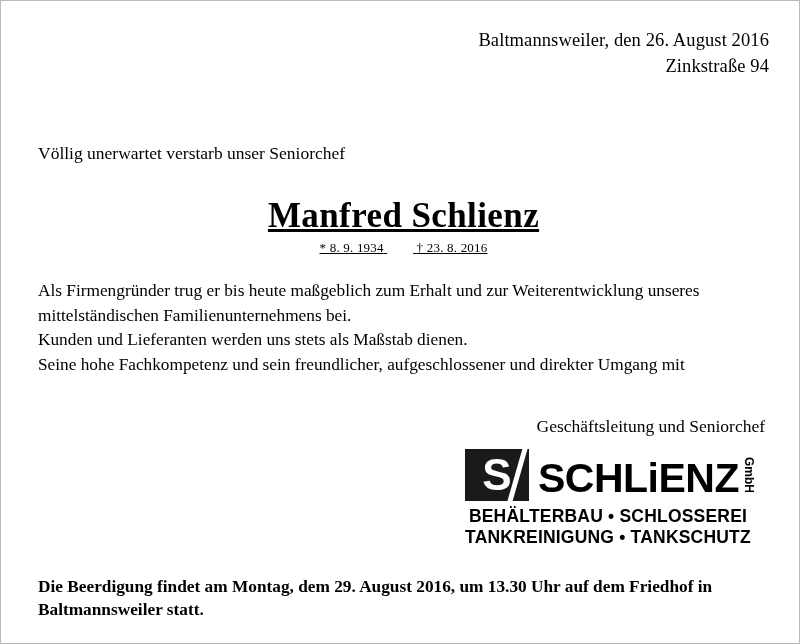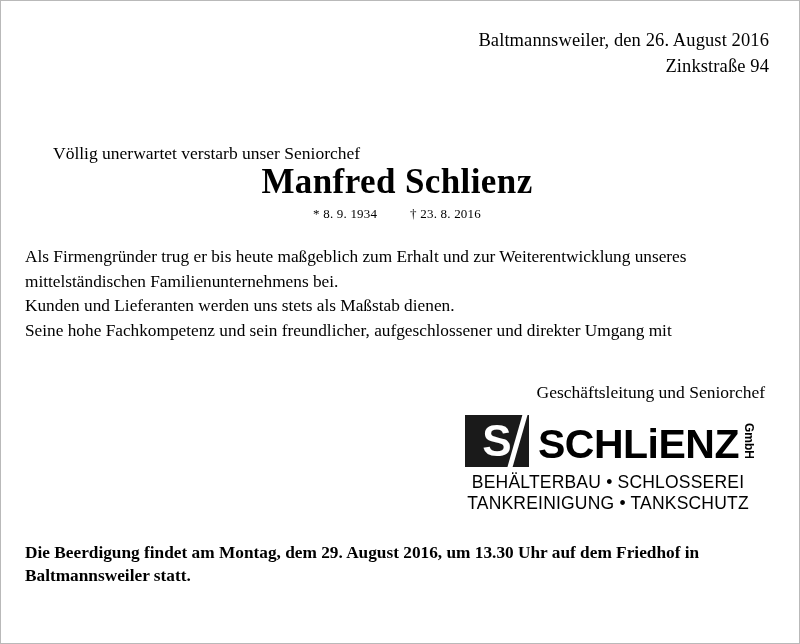--- a/index.html
+++ b/index.html
@@ -16,46 +16,47 @@
     width: 800px;
     height: 644px;
     background: #ffffff;
     box-sizing: border-box;
     border: 1px solid #b9b9b9;
     overflow: hidden;
   }
   .inner {
     position: absolute;
     left: 0; top: 0; right: 0; bottom: 0;
-    padding: 22px 30px 10px 24px;
+    padding: 22px 30px 10px 37px;
     box-sizing: border-box;
   }
 
   
   .header {
     text-align: right;
     font-size: 18.5px;
     line-height: 1.42;
     letter-spacing: 0.1px;
     margin-top: 4px;
   }
   .header .place-date { white-space: nowrap; }
   .header .street { white-space: nowrap; }
 
   
   .intro {
     margin-top: 62px;
     font-size: 17.5px;
     line-height: 1.3;
-    margin-left: 28px;
   }
 
   
   .name-block {
     text-align: center;
+    margin-top: 34px;
+    text-decoration: underline;
   }
   .deceased-name {
     font-size: 35px;
     font-weight: bold;
     letter-spacing: 0.4px;
     line-height: 1.05;
   }
   .dates {
     margin-top: 5px;
     font-size: 13px;
@@ -142,21 +143,21 @@
     letter-spacing: 0px;
     writing-mode: vertical-rl;
     margin-left: 3px;
     margin-bottom: 2px;
     height: 42px;
     display: flex;
     align-items: flex-end;
   }
   .logo-lines {
     font-family: "Liberation Sans", sans-serif;
-    font-weight: normal;
+    font-weight: bold;
     font-size: 17.5px;
     line-height: 1.22;
     letter-spacing: 0.2px;
     text-align: center;
     margin-top: 5px;
     width: 286px;
   }
   .logo-lines .line3 { letter-spacing: 0.2px; }
 
   

